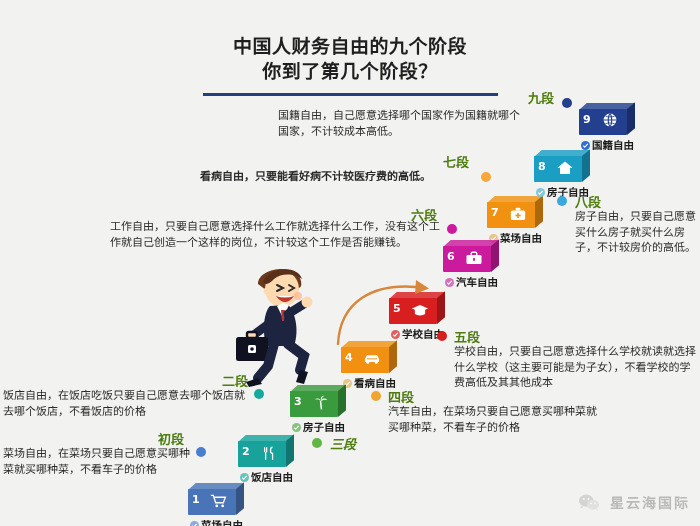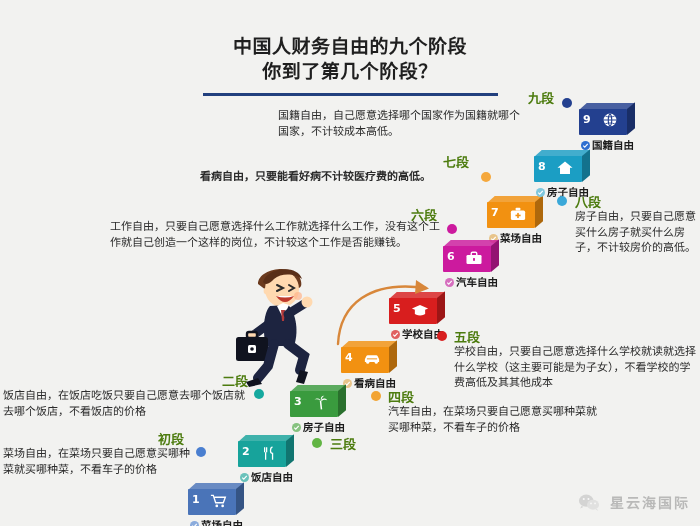--- a/index.html
+++ b/index.html
@@ -246,21 +246,21 @@
         </svg>
     </div>
     <div class="cube-label">
       <span class="chk"><svg viewBox="0 0 12 12" width="9" height="9">
             <circle cx="6" cy="6" r="6" fill="#86c27f"></circle>
             <path d="M3 6.2l2 2 4-4.3" stroke="#fff" stroke-width="1.5" fill="none"></path>
           </svg></span><span>房子自由</span>
     </div>
   </div>
   <div class="dot" style="left:312px;top:438px;width:10px;height:10px;background:#62b544;"></div>
-  <div class="stagehead" style="left:330px;top:434px;">三段</div>
+  <div class="stagehead" style="left:330px;top:434px;font-style:italic;">三段</div>
 
   <div class="stagehead" style="left:222px;top:371px;">二段</div>
   <div class="dot" style="left:254px;top:389px;width:10px;height:10px;background:#16a99f;"></div>
   <div class="desc right" style="left:3px;top:388px;width:249px;">饭店自由，在饭店吃饭只要自己愿意去哪个饭店就去哪个饭店，不看饭店的价格</div>
   <div class="cube" style="left:238px;top:435px;">
     <div class="top" style="background:#17a39b;"></div>
     <div class="side" style="background:#17a39b;"></div>
     <div class="face" style="background:#17a39b;"></div>
     <div class="num">2</div>
     <div class="gicon">

